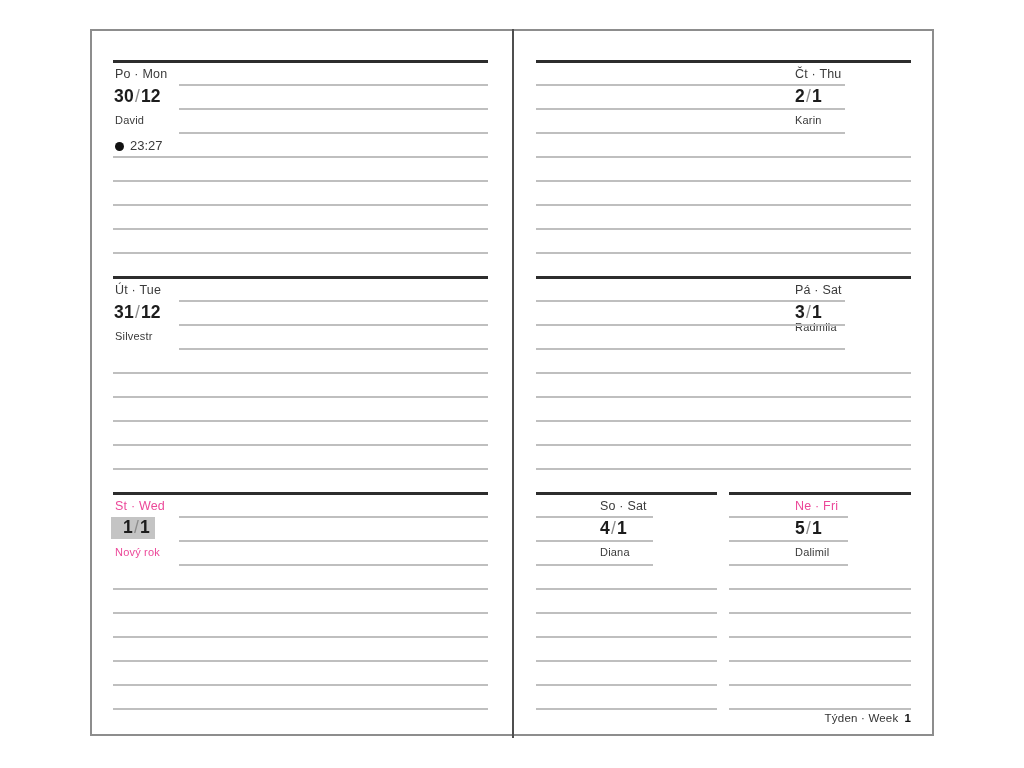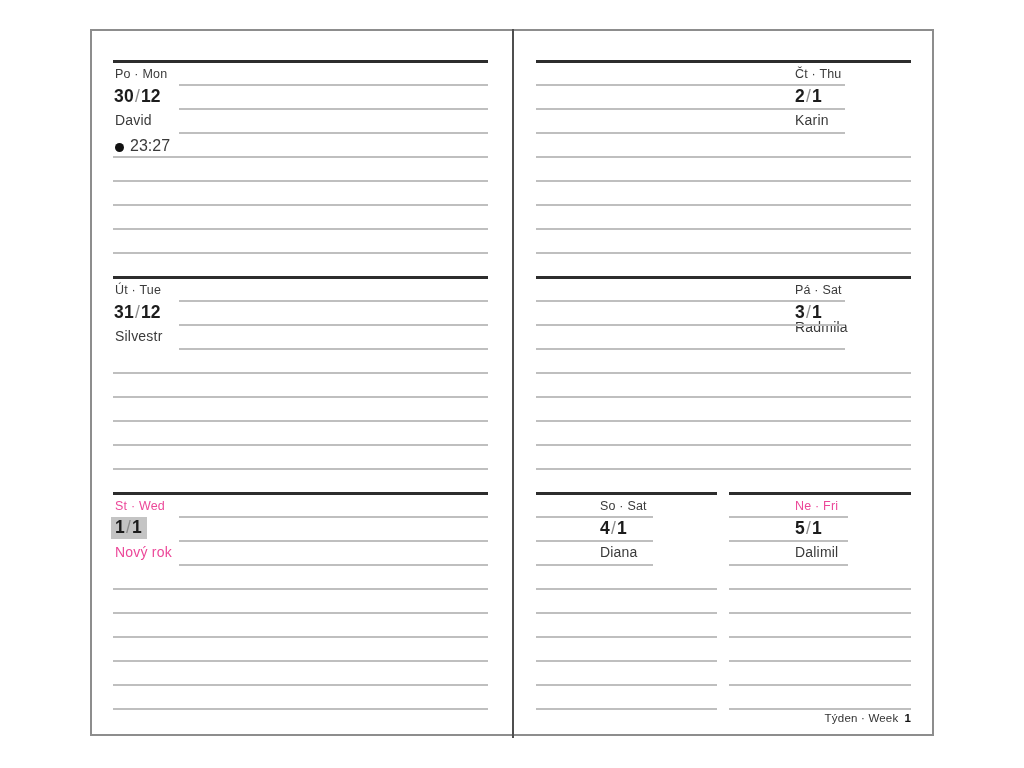--- a/index.html
+++ b/index.html
@@ -21,23 +21,23 @@
   .rule{position:absolute;height:3px;background:var(--rule);}
   .ln{position:absolute;height:1.5px;background:var(--line);}
   .txt{position:absolute;white-space:nowrap;}
   .header{left:113px;top:39px;font-size:12.5px;letter-spacing:.2px;color:#333;}
   .header b{color:#141414;margin-left:9px;}
   .header .sep{margin:0 8px;color:#333;}
   .daylabel{font-size:12.5px;letter-spacing:.2px;color:var(--ink);line-height:14px;}
   .daylabel.bold,.nameday.bold{font-weight:400;color:#ec4899;}
   .date{font-size:17.5px;font-weight:700;color:var(--date-ink);line-height:19px;letter-spacing:.2px;}
   .date .sl{font-weight:400;color:#8c8c8c;padding:0 1px;}
-  .date.hl{background:var(--hl);padding:1px 5px 2px 4px;}
-  .nameday{font-size:14px;line-height:14px;color:var(--ink);letter-spacing:.2px;}
-  .moon{font-size:16px;line-height:13px;color:var(--ink);text-align:center;}
+  .date.hl{background:var(--hl);padding:1px 5px 2px 12px;}
+  .nameday{font-size:11px;line-height:14px;color:var(--ink);letter-spacing:.2px;}
+  .moon{font-size:13px;line-height:13px;color:var(--ink);text-align:center;}
   .moon .dot{display:inline-block;width:9px;height:9px;border-radius:50%;background:#111;margin-right:6px;vertical-align:-1px;}
   .r{}
   .footer{left:695px;top:712px;width:216px;text-align:right;font-size:11.5px;color:#333;letter-spacing:.2px;}
   .footer b{color:#111;margin-left:6px;}
 </style>
 </head>
 <body>
 
 <div class="stage">
   <div class="spread"></div>

